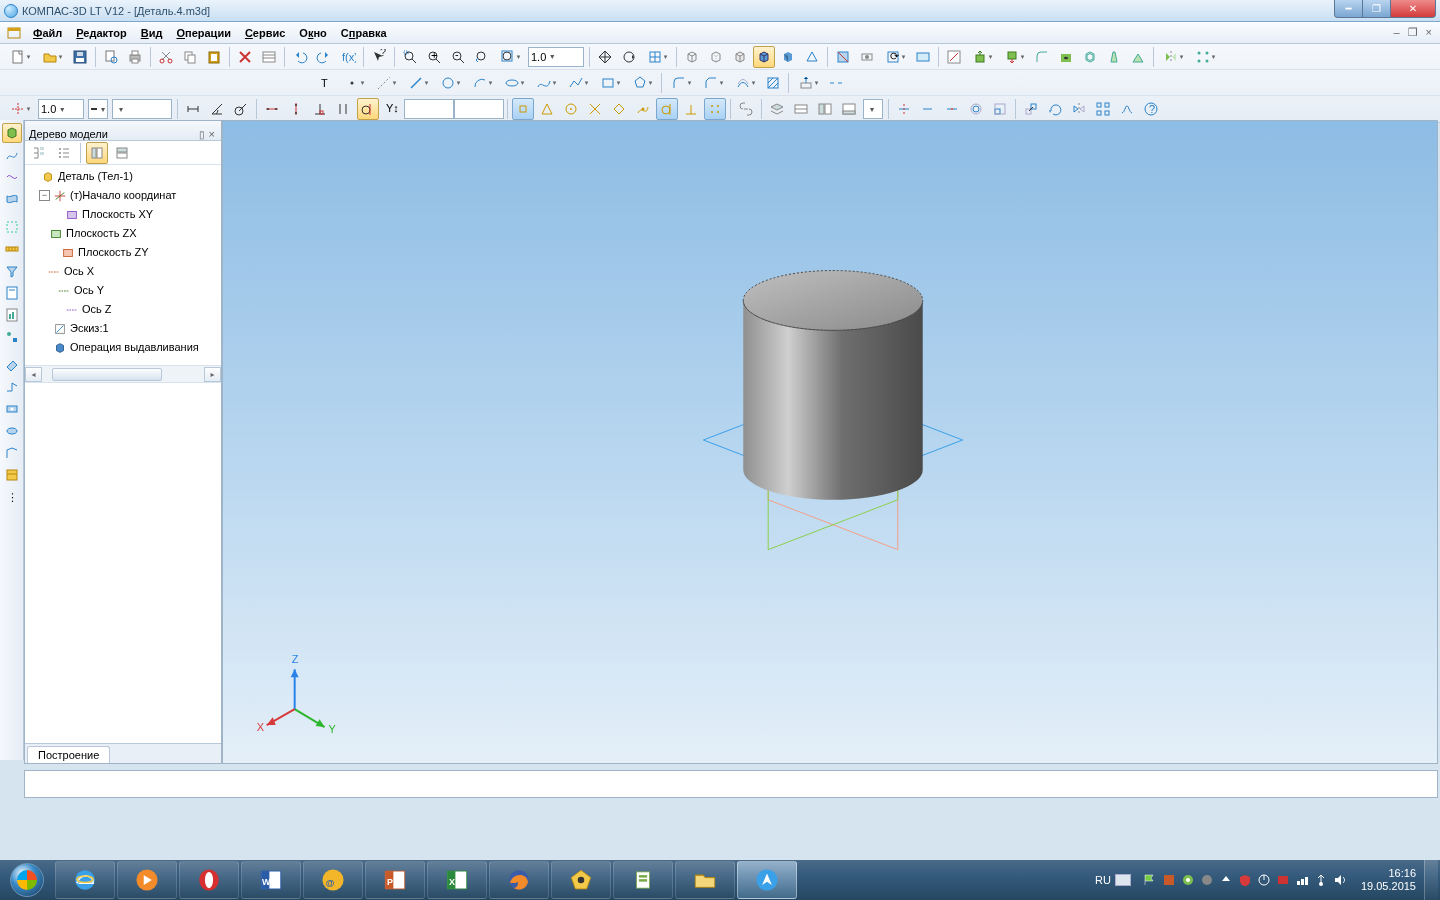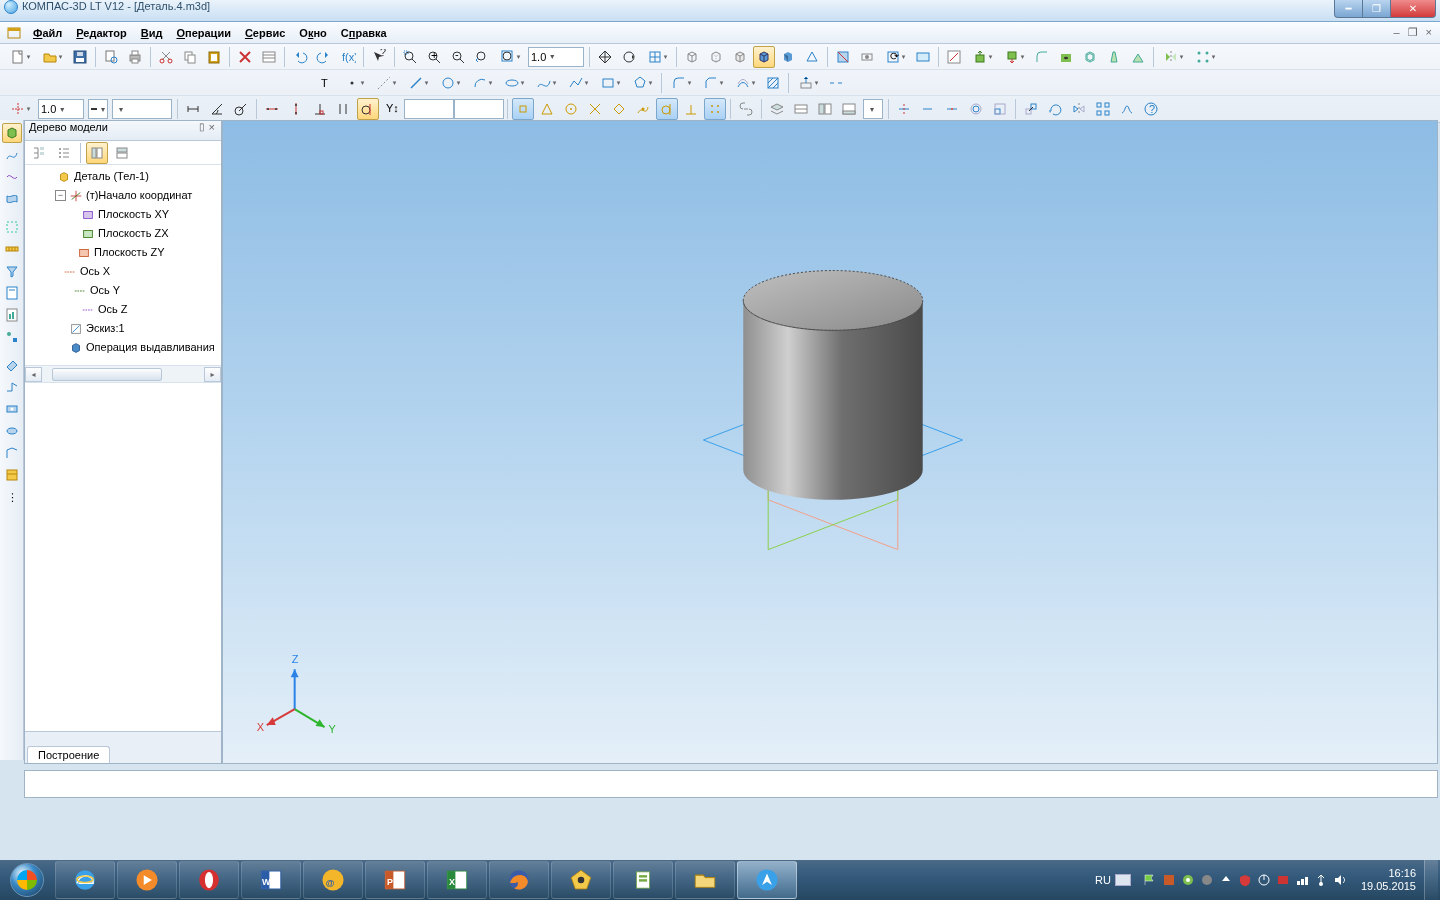--- a/index.html
+++ b/index.html
@@ -1,19 +1,19 @@
 <!DOCTYPE html>
 <html><head>
 <meta charset="utf-8">
 <style>
 * { margin:0; padding:0; box-sizing:border-box; font-family:Tahoma,Arial,sans-serif; font-size:11px; user-select:none; }
 body { background:#d6e4f0; overflow:hidden; width:1440px; height:900px; position:relative; }
 
 
-.titlebar { height:22px; background:linear-gradient(#eaf3fb,#c9dff3); border-bottom:1px solid #7ba7cc; display:flex; align-items:flex-start; padding-left:4px; }
+.titlebar { height:22px; background:linear-gradient(#eaf3fb,#c9dff3); border-bottom:1px solid #7ba7cc; display:flex; align-items:center; padding-left:4px; }
 .titlebar .appicon { width:14px; height:14px; border:1px solid #2a82c9; border-radius:50%; background:radial-gradient(circle at 30% 30%,#cfeeff,#4ba3e3); margin-right:4px; }
 .titlebar .title { color:#2f506c; font-size:11px; }
 .winbtns { position:absolute; right:4px; top:0; display:flex; }
 .winbtn { width:29px; height:18px; border:1px solid #5a7896; border-top:none; margin-left:-1px; display:flex; align-items:center; justify-content:center; font-size:10px; color:#fff; }
 .winbtn.min { background:linear-gradient(#b9d4ef,#7aa6d2); border-bottom-left-radius:4px; }
 .winbtn.max { background:linear-gradient(#b9d4ef,#7aa6d2); }
 .winbtn.close { background:linear-gradient(#f08b8b,#d23a3a); border-bottom-right-radius:4px; width:46px; }
 
 
 .menubar { height:22px; background:linear-gradient(#fbfdff,#e6eef7); border-bottom:1px solid #b8c8d8; display:flex; align-items:center; padding-left:6px; }
@@ -37,37 +37,37 @@
 .tdrop { height:20px; border:1px solid #9bb3c8; background:#fff; padding:0 2px; display:flex; align-items:center; font-size:11px; margin:0 2px; }
 .tdrop::after { content:"▾"; font-size:8px; margin-left:4px; color:#555; }
 .tinput { height:20px; border:1px solid #9bb3c8; background:#fff; padding:0 3px; font-size:11px; }
 
 
 .sidetool { position:absolute; left:0; top:120px; width:24px; background:linear-gradient(90deg,#f5f8fc,#e6edf5); border-right:1px solid #b8c8d8; display:flex; flex-direction:column; align-items:center; padding-top:2px; height:640px; }
 .sidetool .tbtn { width:20px; height:20px; margin:1px 0; }
 
 
 .treepanel { position:absolute; left:24px; top:120px; width:198px; background:#fff; border:1px solid #a0b4c8; height:644px; display:flex; flex-direction:column; }
-.treehdr { height:20px; background:linear-gradient(#f5f8fc,#e4ecf4); border-bottom:1px solid #b8c8d8; display:flex; align-items:flex-start; padding:0 4px; font-size:11px; }
+.treehdr { height:20px; background:linear-gradient(#f5f8fc,#e4ecf4); border-bottom:1px solid #b8c8d8; display:flex; align-items:flex-end; padding:0 4px; font-size:11px; }
 .treehdr .pin { margin-left:auto; font-size:10px; color:#666; padding:0 2px; cursor:default;}
 .treehdr .x { font-size:11px; color:#666; padding:0 2px; cursor:default;}
 .treetb { height:24px; border-bottom:1px solid #d8e2ec; display:flex; align-items:center; padding:0 2px; gap:1px; }
 .tree { flex:0 0 auto; height:200px; overflow:auto; padding:2px 0; }
-.tree ul { list-style:none;margin-left:16px; }
+.tree ul { list-style:none; }
 .tree li { white-space:nowrap; padding:1px 0 1px 2px; display:flex; align-items:center; gap:3px; line-height:17px; }
 .tree li .tw { width:11px; height:11px; border:1px solid #888; font-size:9px; line-height:9px; text-align:center; color:#555; background:#fff; }
 .tree li .sp { width:11px; }
 .tree .ticon { width:14px; height:14px; flex-shrink:0; }
 .tree .lbl { font-size:11px; }
 .hsb { height:17px; border-top:1px solid #d8e2ec; background:#f0f4f8; display:flex; align-items:center; }
 .hsb .arr { width:17px; height:15px; border:1px solid #b8c8d8; background:linear-gradient(#fdfdfd,#e4ecf4); font-size:8px; display:flex; align-items:center; justify-content:center; color:#666; }
 .hsb .track { flex:1; height:15px; background:#eef3f8; position:relative; }
 .hsb .thumb { position:absolute; left:10px; width:110px; height:13px; top:1px; background:linear-gradient(#fdfdfd,#d6e2ee); border:1px solid #b8c8d8; border-radius:2px; }
 .treeblank { flex:1; background:#fff; border-top:1px solid #d8e2ec; }
-.treetab { height:32px; border-top:1px solid #b8c8d8; display:flex; align-items:flex-end; background:#e9eff6; }
+.treetab { height:20px; border-top:1px solid #b8c8d8; display:flex; align-items:flex-end; background:#e9eff6; }
 .treetab .tab { background:#fff; border:1px solid #b8c8d8; border-bottom:none; padding:2px 10px; font-size:11px; margin-left:2px; border-radius:3px 3px 0 0; }
 
 
 .viewport { position:absolute; left:222px; top:120px; right:2px; height:644px; background:linear-gradient(#8dbce4 0%, #b6d5ef 50%, #e4eff8 100%); border:1px solid #a0b4c8; overflow:hidden; }
 
 
 .msgrow { position:absolute; left:24px; right:2px; top:766px; height:40px; }
 .msgbox { position:absolute; left:0; right:0; top:4px; height:28px; background:#fff; border:1px solid #a0b4c8; }
 
 
@@ -881,21 +881,21 @@
             <path d="M3 12l10-8" stroke="#3c7a1f"></path>
           </svg>
         <span class="lbl">(т)Начало координат</span>
       </li>
       <li style="padding-left:40px">
         <svg class="ticon" viewBox="0 0 16 16">
             <rect x="3" y="4" width="10" height="8" fill="#d7c6ec" stroke="#8a4ac9"></rect>
           </svg>
         <span class="lbl">Плоскость XY</span>
       </li>
-      <li style="padding-left:40px">
+      <li style="padding-left:24px">
         <svg class="ticon" viewBox="0 0 16 16">
             <rect x="3" y="4" width="10" height="8" fill="#c8e6c0" stroke="#3c7a1f"></rect>
           </svg>
         <span class="lbl">Плоскость ZX</span>
       </li>
       <li style="padding-left:36px">
         <svg class="ticon" viewBox="0 0 16 16">
             <rect x="3" y="4" width="10" height="8" fill="#f5c6b0" stroke="#c85a2a"></rect>
           </svg>
         <span class="lbl">Плоскость ZY</span>

